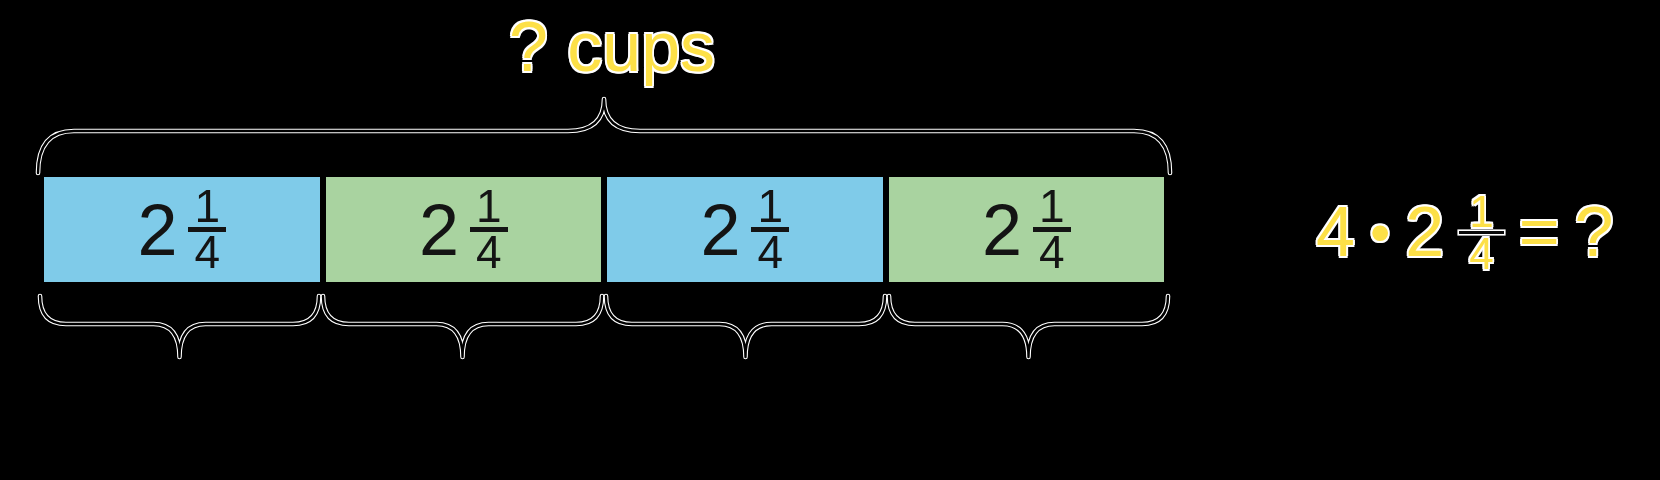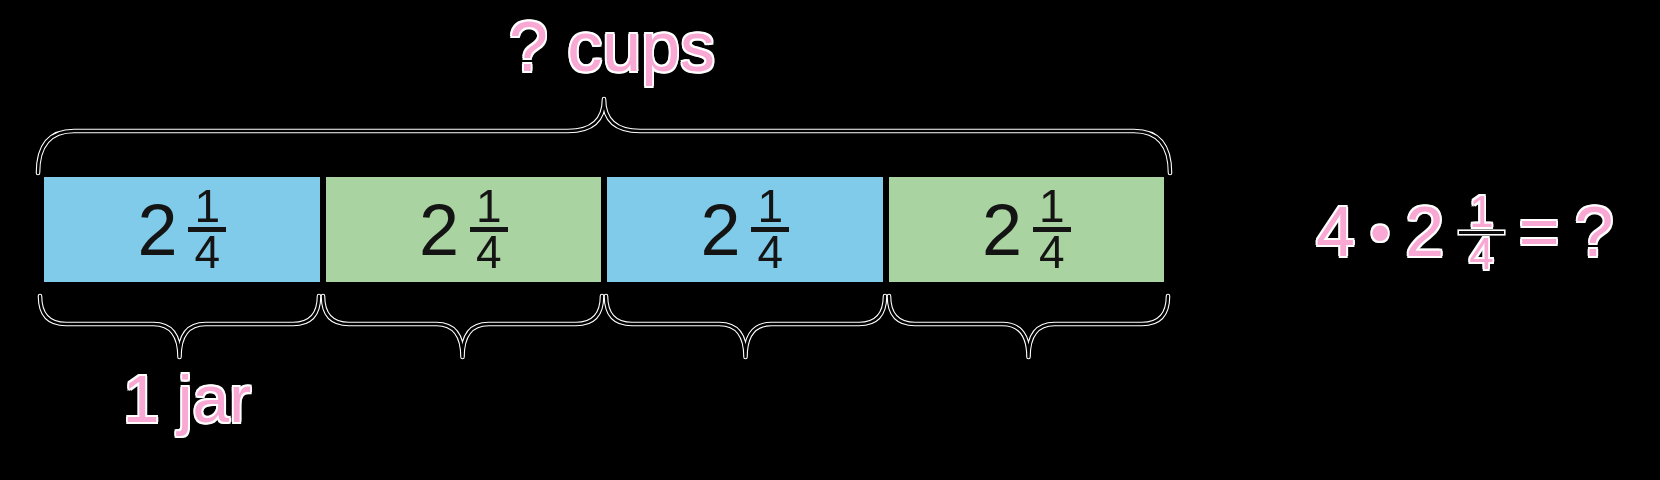--- a/index.html
+++ b/index.html
@@ -3,21 +3,21 @@
 <meta charset="utf-8">
 <style>
   html,body{margin:0;padding:0;background:#000;}
   .canvas{
     position:relative;width:1660px;height:480px;background:#000;
     overflow:hidden;font-family:"Liberation Sans",sans-serif;
   }
   .braces-svg{position:absolute;left:0;top:0;}
   
   .outlined{
-    color:#f9a8d4;
+    color:#fde047;
     text-shadow:
       -1.6px -1.6px 0 #fff, 1.6px -1.6px 0 #fff,
       -1.6px  1.6px 0 #fff, 1.6px  1.6px 0 #fff,
       -1.9px 0 0 #fff, 1.9px 0 0 #fff,
       0 -1.9px 0 #fff, 0 1.9px 0 #fff;
     text-align: right;
   }
   .total-label{
     position:absolute;top:12px;left:612px;transform:translateX(-50%);
     font-size:70px;line-height:1.0;white-space:nowrap;
@@ -112,21 +112,20 @@
       <span class="whole">2</span>
       <span class="frac">
         <span class="num">1</span>
         <span class="bar"></span>
         <span class="den">4</span>
       </span>
     </div>
 
   </div>
 
-  <div class="unit-label outlined">1 jar</div>
 
   <div class="equation">
     <span class="outlined">4</span>
     <span class="eq-dot outlined">•</span>
     <span class="outlined">2</span>
     <span class="eqfrac">
       <span class="num outlined">1</span>
       <span class="bar"></span>
       <span class="den outlined">4</span>
     </span>

